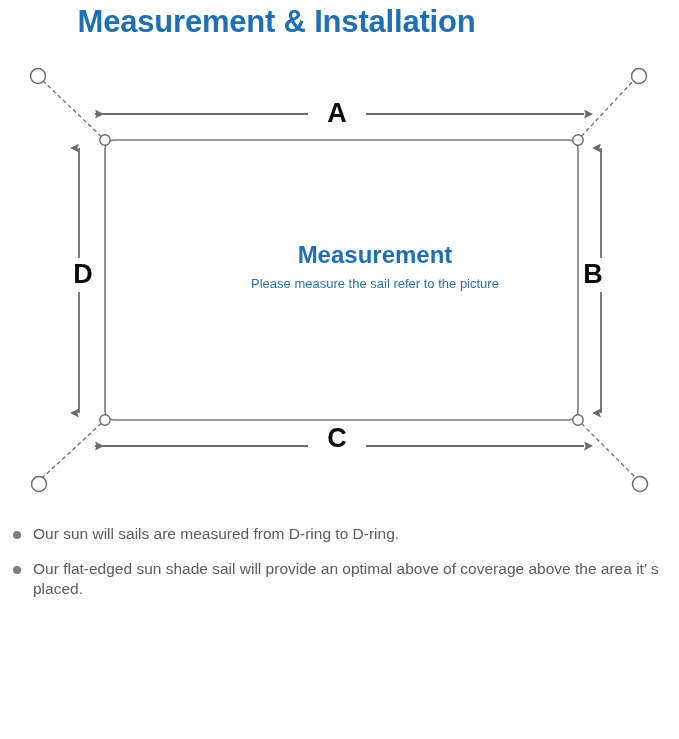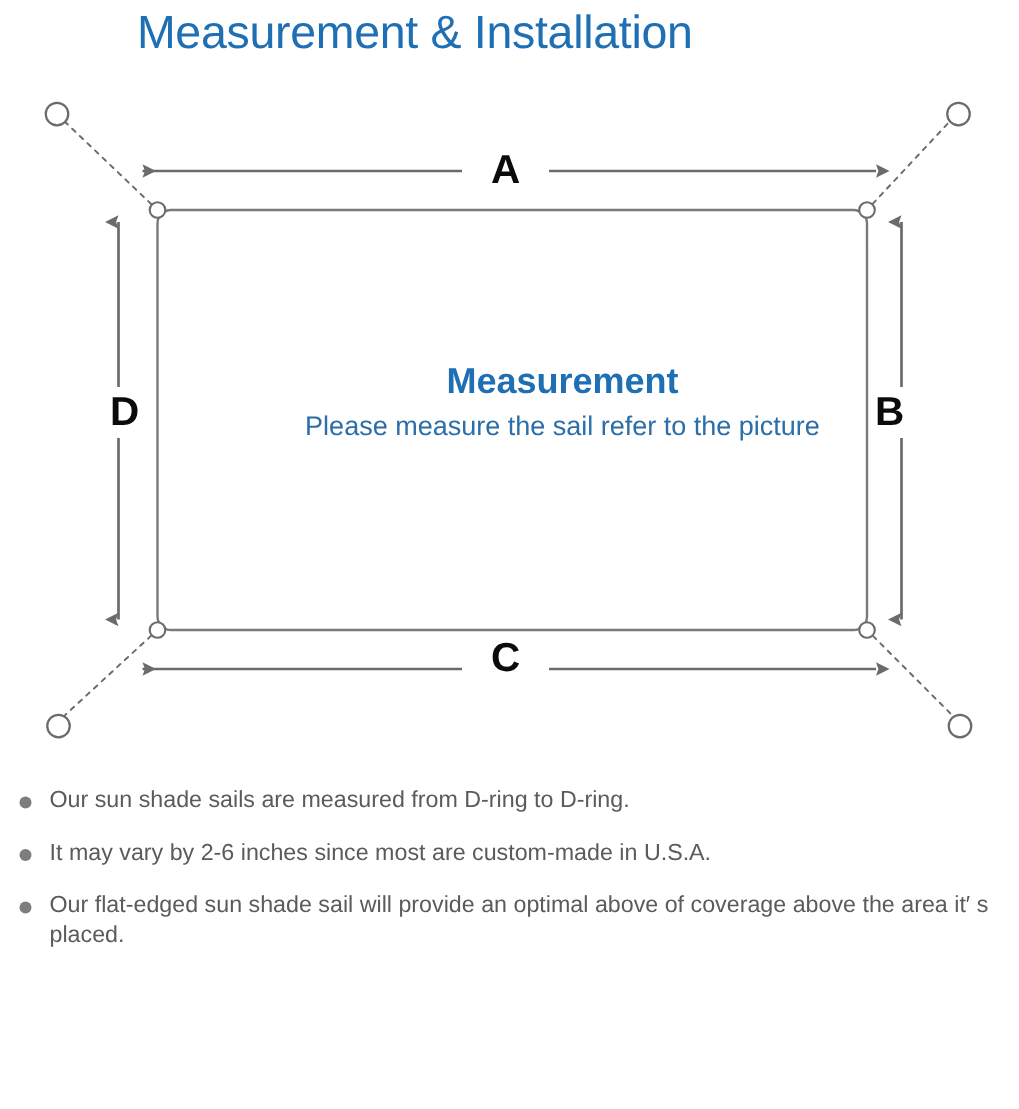--- a/index.html
+++ b/index.html
@@ -19,21 +19,21 @@
 
   #page-title {
     position: absolute;
     top: 0;
     left: 0;
     width: 553px;
     height: 44px;
     line-height: 44px;
     text-align: center;
     font-size: 31px;
-    font-weight: normal;
+    font-weight: bold;
     color: #1f6fb5;
     letter-spacing: -0.2px;
     white-space: nowrap;
   }
 
   #diagram-wrap {
     position: absolute;
     top: 50px;
     left: 0;
     width: 679px;
@@ -54,21 +54,21 @@
     pointer-events: none;
   }
   .sail-center-title {
     font-size: 24px;
     font-weight: bold;
     color: #1f6fb5;
     line-height: 30px;
     white-space: nowrap;
   }
   .sail-center-sub {
-    font-size: 18px;
+    font-size: 13px;
     font-weight: normal;
     color: #2b6ea8;
     line-height: 22px;
     margin-top: 3px;
     white-space: nowrap;
   }
 
   .dim-label {
     position: absolute;
     font-size: 27px;
@@ -174,23 +174,19 @@
   <div class="dim-label" id="dim-label-a">A</div>
   <div class="dim-label" id="dim-label-b">B</div>
   <div class="dim-label" id="dim-label-c">C</div>
   <div class="dim-label" id="dim-label-d">D</div>
 
 </div>
 
 <div id="notes-list">
   <div class="note-item">
     <span class="note-bullet"></span>
-    <span class="note-text">Our sun shade sails are measured from D-ring to D-ring.</span>
-  </div>
-  <div class="note-item">
-    <span class="note-bullet"></span>
-    <span class="note-text">It may vary by 2-6 inches since most are custom-made in U.S.A.</span>
+    <span class="note-text">Our sun will sails are measured from D-ring to D-ring.</span>
   </div>
   <div class="note-item">
     <span class="note-bullet"></span>
     <span class="note-text">Our flat-edged sun shade sail will provide an optimal above of coverage above the area it′ s placed.</span>
   </div>
 </div>
 
 </body></html>

